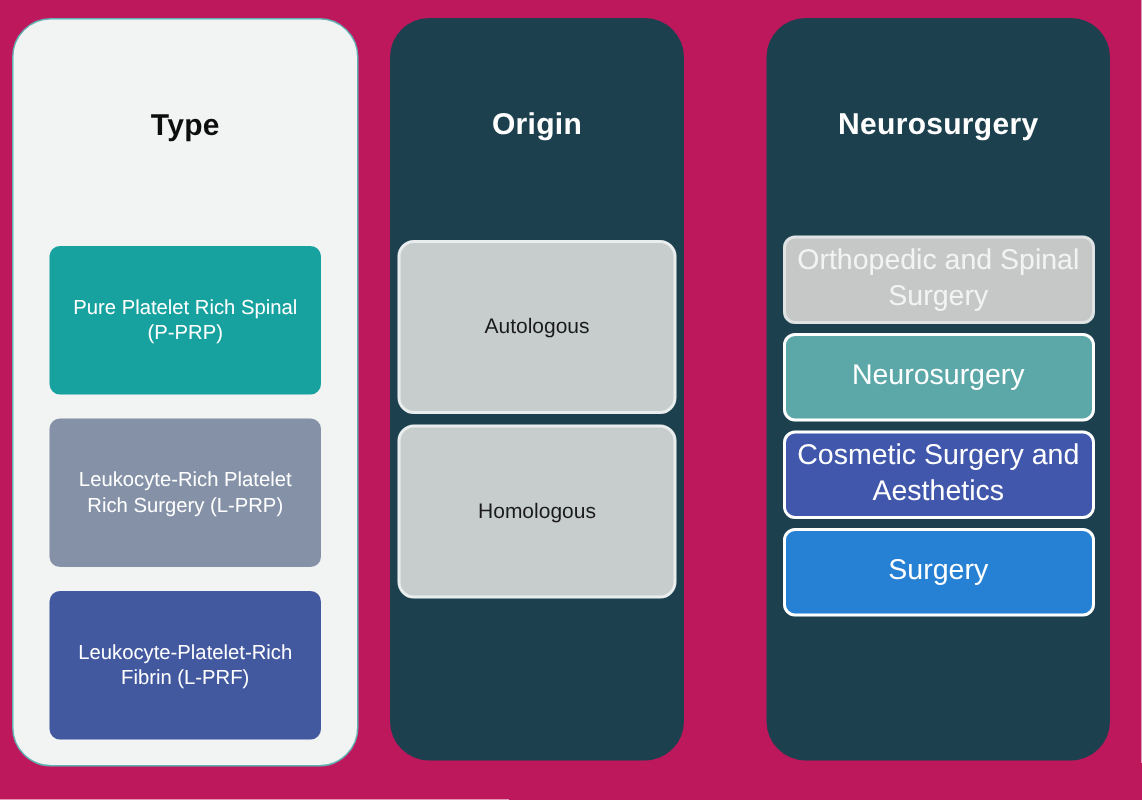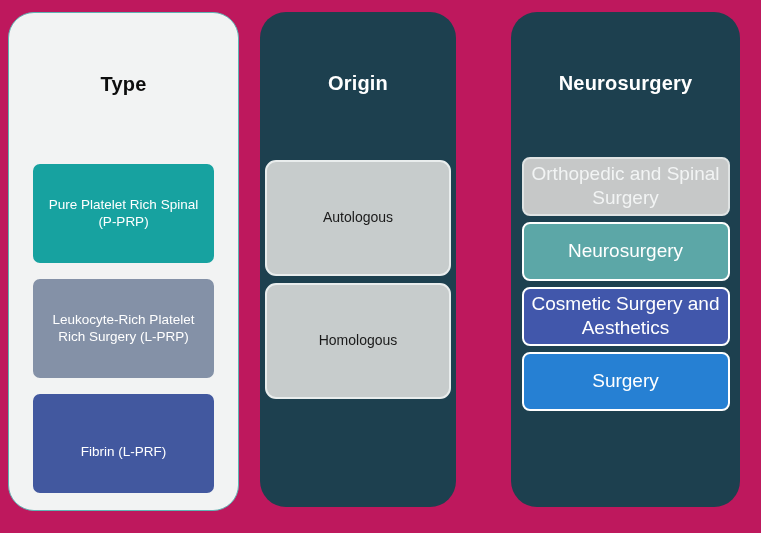--- a/index.html
+++ b/index.html
@@ -165,21 +165,21 @@
 
       <div class="card card-type" style="background: rgb(132, 145, 167); color: rgb(255, 255, 255);">
         <span>
           <span>Leukocyte-Rich Platelet</span><br>
           <span>Rich Surgery (L-PRP)</span>
         </span>
       </div>
 
       <div class="card card-type" style="background: rgb(66, 88, 159); color: rgb(255, 255, 255);">
         <span>
-          <br>
+          <span>Leukocyte-Platelet-Rich</span><br>
           <span>Fibrin (L-PRF)</span>
         </span>
       </div>
 
     </div>
   </section>
 
   <section class="panel panel-dark panel-origin" style="background: rgb(29, 64, 79);">
     <h2 class="panel-title">Origin</h2>
 

